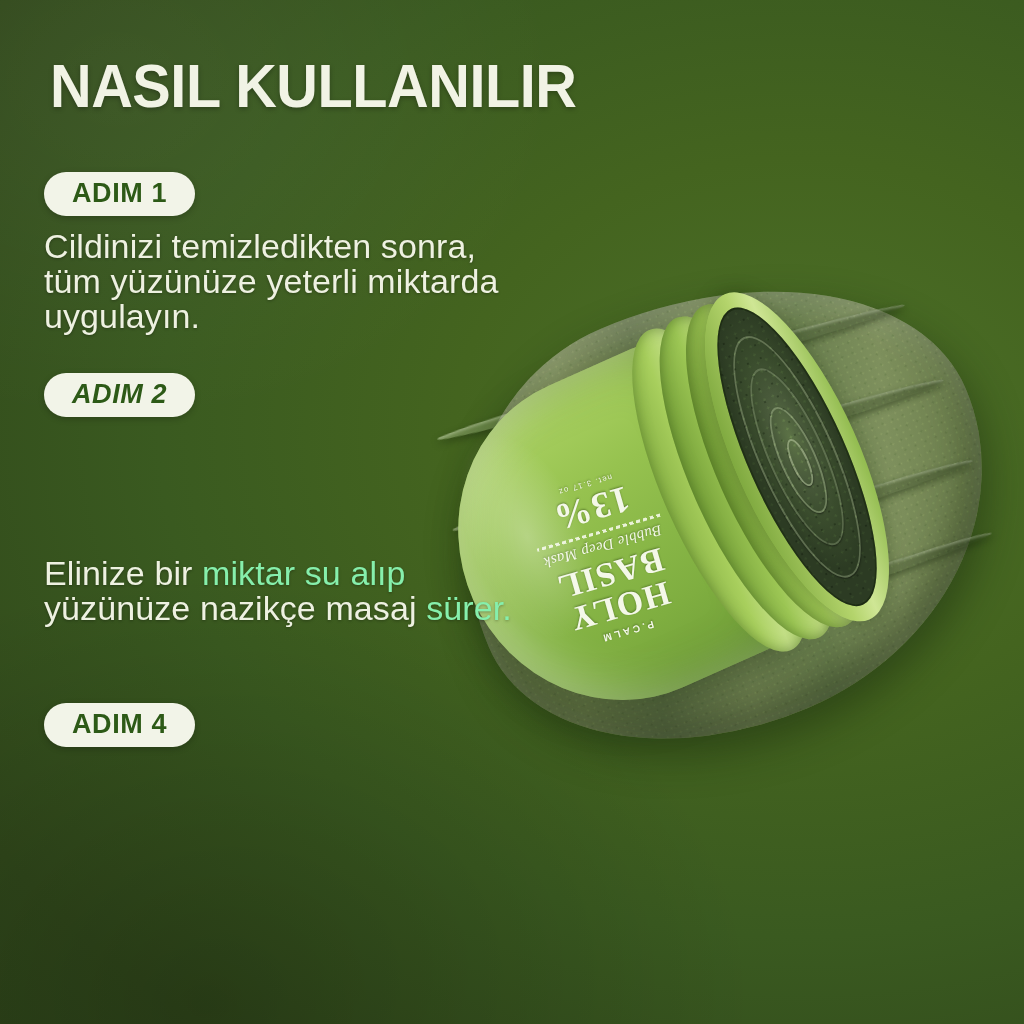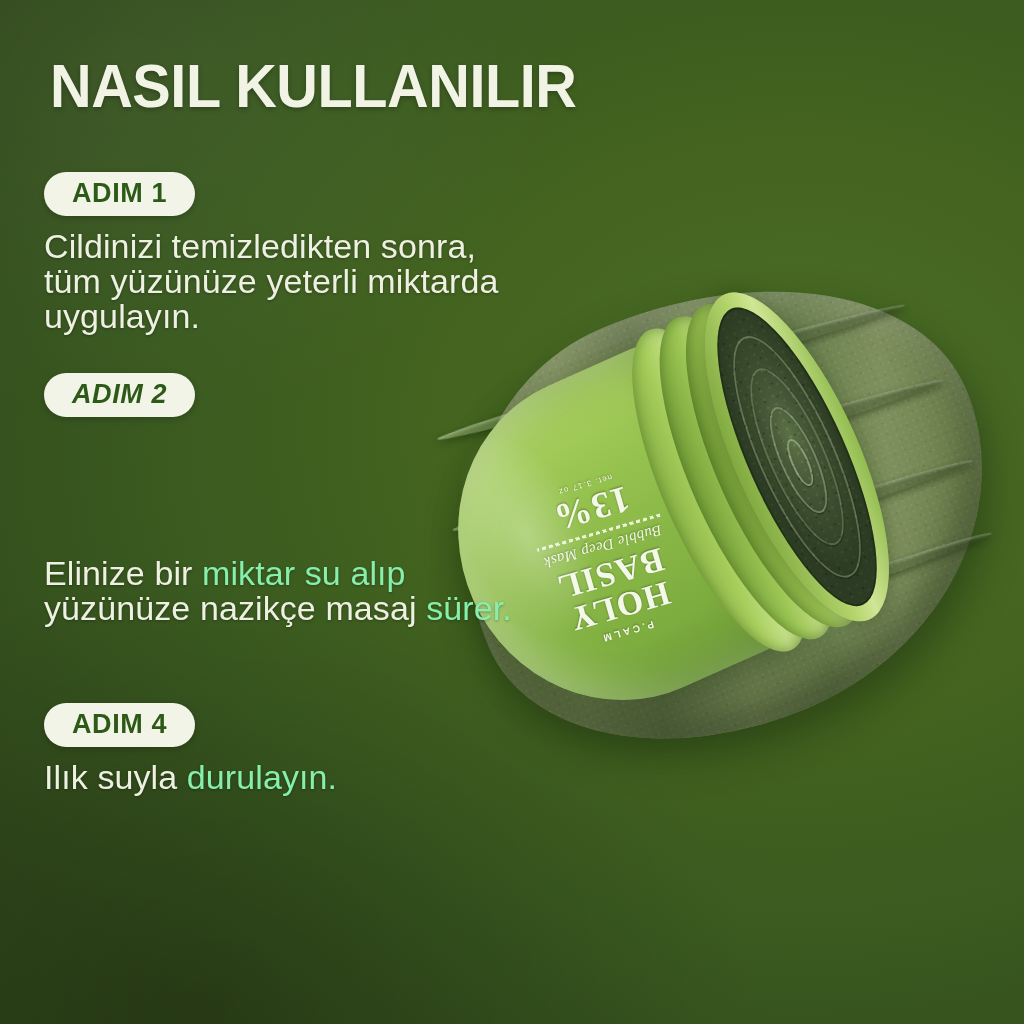--- a/index.html
+++ b/index.html
@@ -306,16 +306,15 @@
   <div class="step step-2">
     <span class="badge">ADIM 2</span>
   </div>
 
   <div class="step step-3">
     <div class="step-body"><span>Elinize bir </span><b>miktar su alıp</b><br><span>yüzünüze nazikçe masaj </span><b>sürer.</b></div>
   </div>
 
   <div class="step step-4">
     <span class="badge">ADIM 4</span>
-    <div class="step-body"><span>Ilık suyla </span><b>durulayın.</b></div>
   </div>
 
 </div>
 
 </body></html>

